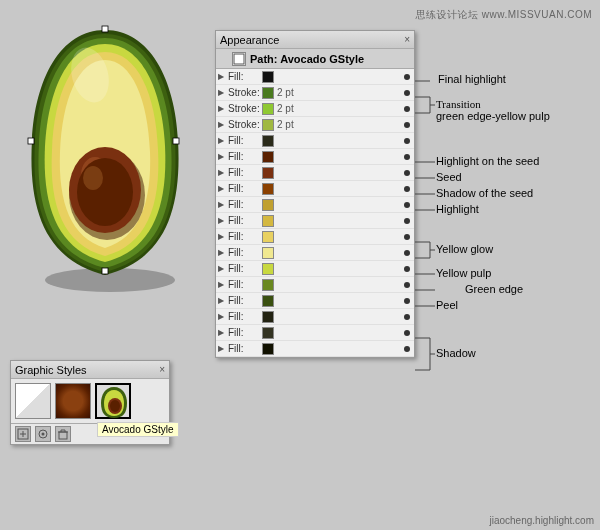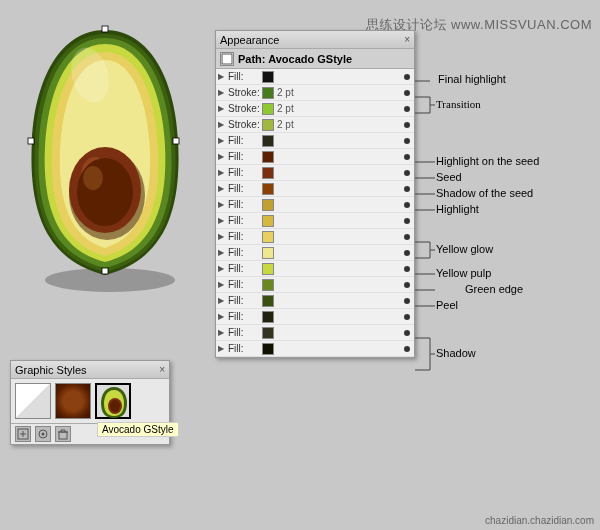--- a/index.html
+++ b/index.html
@@ -9,23 +9,23 @@
       background: #c8c8c8;
       font-family: Arial, sans-serif;
       font-size: 11px;
       position: relative;
       overflow: hidden;
     }
 
     
     .watermark {
       position: absolute;
-      top: 16px;
+      top: 8px;
       right: 8px;
-      font-size: 13px;
+      font-size: 10px;
       color: #666;
       letter-spacing: 0.5px;
     }
 
     
     .avocado-area {
       position: absolute;
       top: 20px;
       left: 10px;
       width: 200px;
@@ -134,21 +134,21 @@
       box-shadow: 2px 2px 4px rgba(0,0,0,0.3);
     }
 
     .appearance-panel .panel-titlebar {
       background: linear-gradient(to bottom, #e0e0e0, #c8c8c8);
     }
 
     .appearance-header {
       background: #d0d0d0;
       border-bottom: 1px solid #aaa;
-      padding: 2px 4px;
+      padding: 2px 16px;
       font-size: 11px;
       font-weight: bold;
       display: flex;
       align-items: center;
       gap: 4px;
       height: 20px;
     }
 
     .path-icon {
       width: 14px;
@@ -490,20 +490,23 @@
 </svg>
 
 <div style="position:absolute;top:73px;left:436px;">
   <span style="font-size:11px;color:#000;background:#c8c8c8;padding:0 2px;">Final highlight</span>
 </div>
 
 <div style="position:absolute;top:98px;left:436px;">
   <div style="font-size:11px;color:#000;font-family:Liberation Serif, serif;">
     <span>Transition</span>
   </div>
+  <div style="font-size:11px;color:#000;">
+    <span>green edge-yellow pulp</span>
+  </div>
 </div>
 
 <div style="position:absolute;top:155px;left:436px;">
   <span style="font-size:11px;color:#000;">Highlight on the seed</span>
 </div>
 
 <div style="position:absolute;top:171px;left:436px;">
   <span style="font-size:11px;color:#000;">Seed</span>
 </div>
 
@@ -529,14 +532,14 @@
 
 <div style="position:absolute;top:299px;left:436px;">
   <span style="font-size:11px;color:#000;">Peel</span>
 </div>
 
 <div style="position:absolute;top:347px;left:436px;">
   <span style="font-size:11px;color:#000;">Shadow</span>
 </div>
 
 <div style="position:absolute;bottom:4px;right:6px;font-size:10px;color:#666;">
-  chazidian.chazidian.com
+  jiaocheng.highlight.com
 </div>
 
 </body></html>

